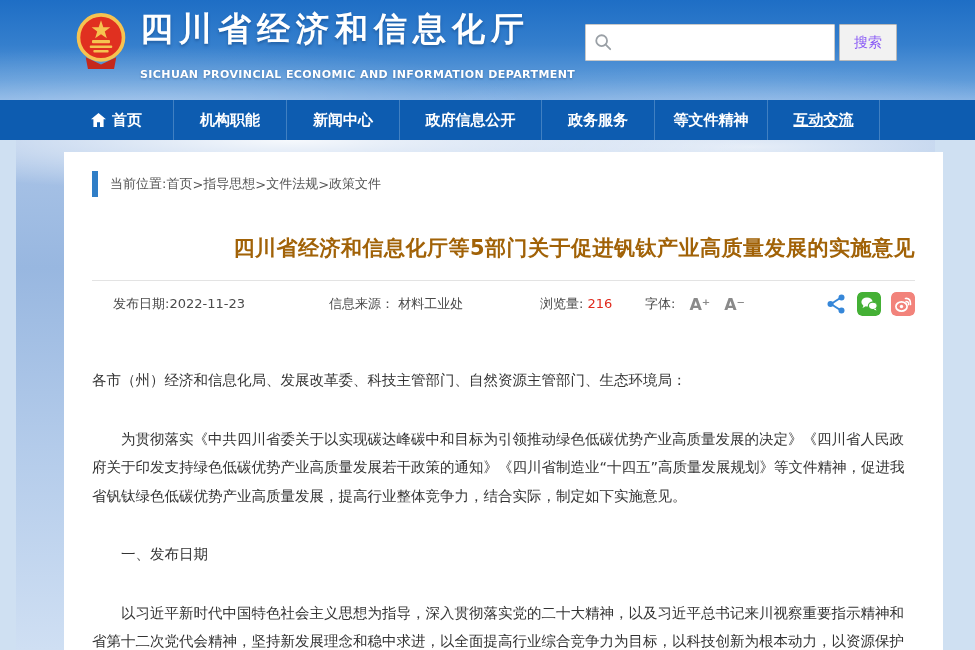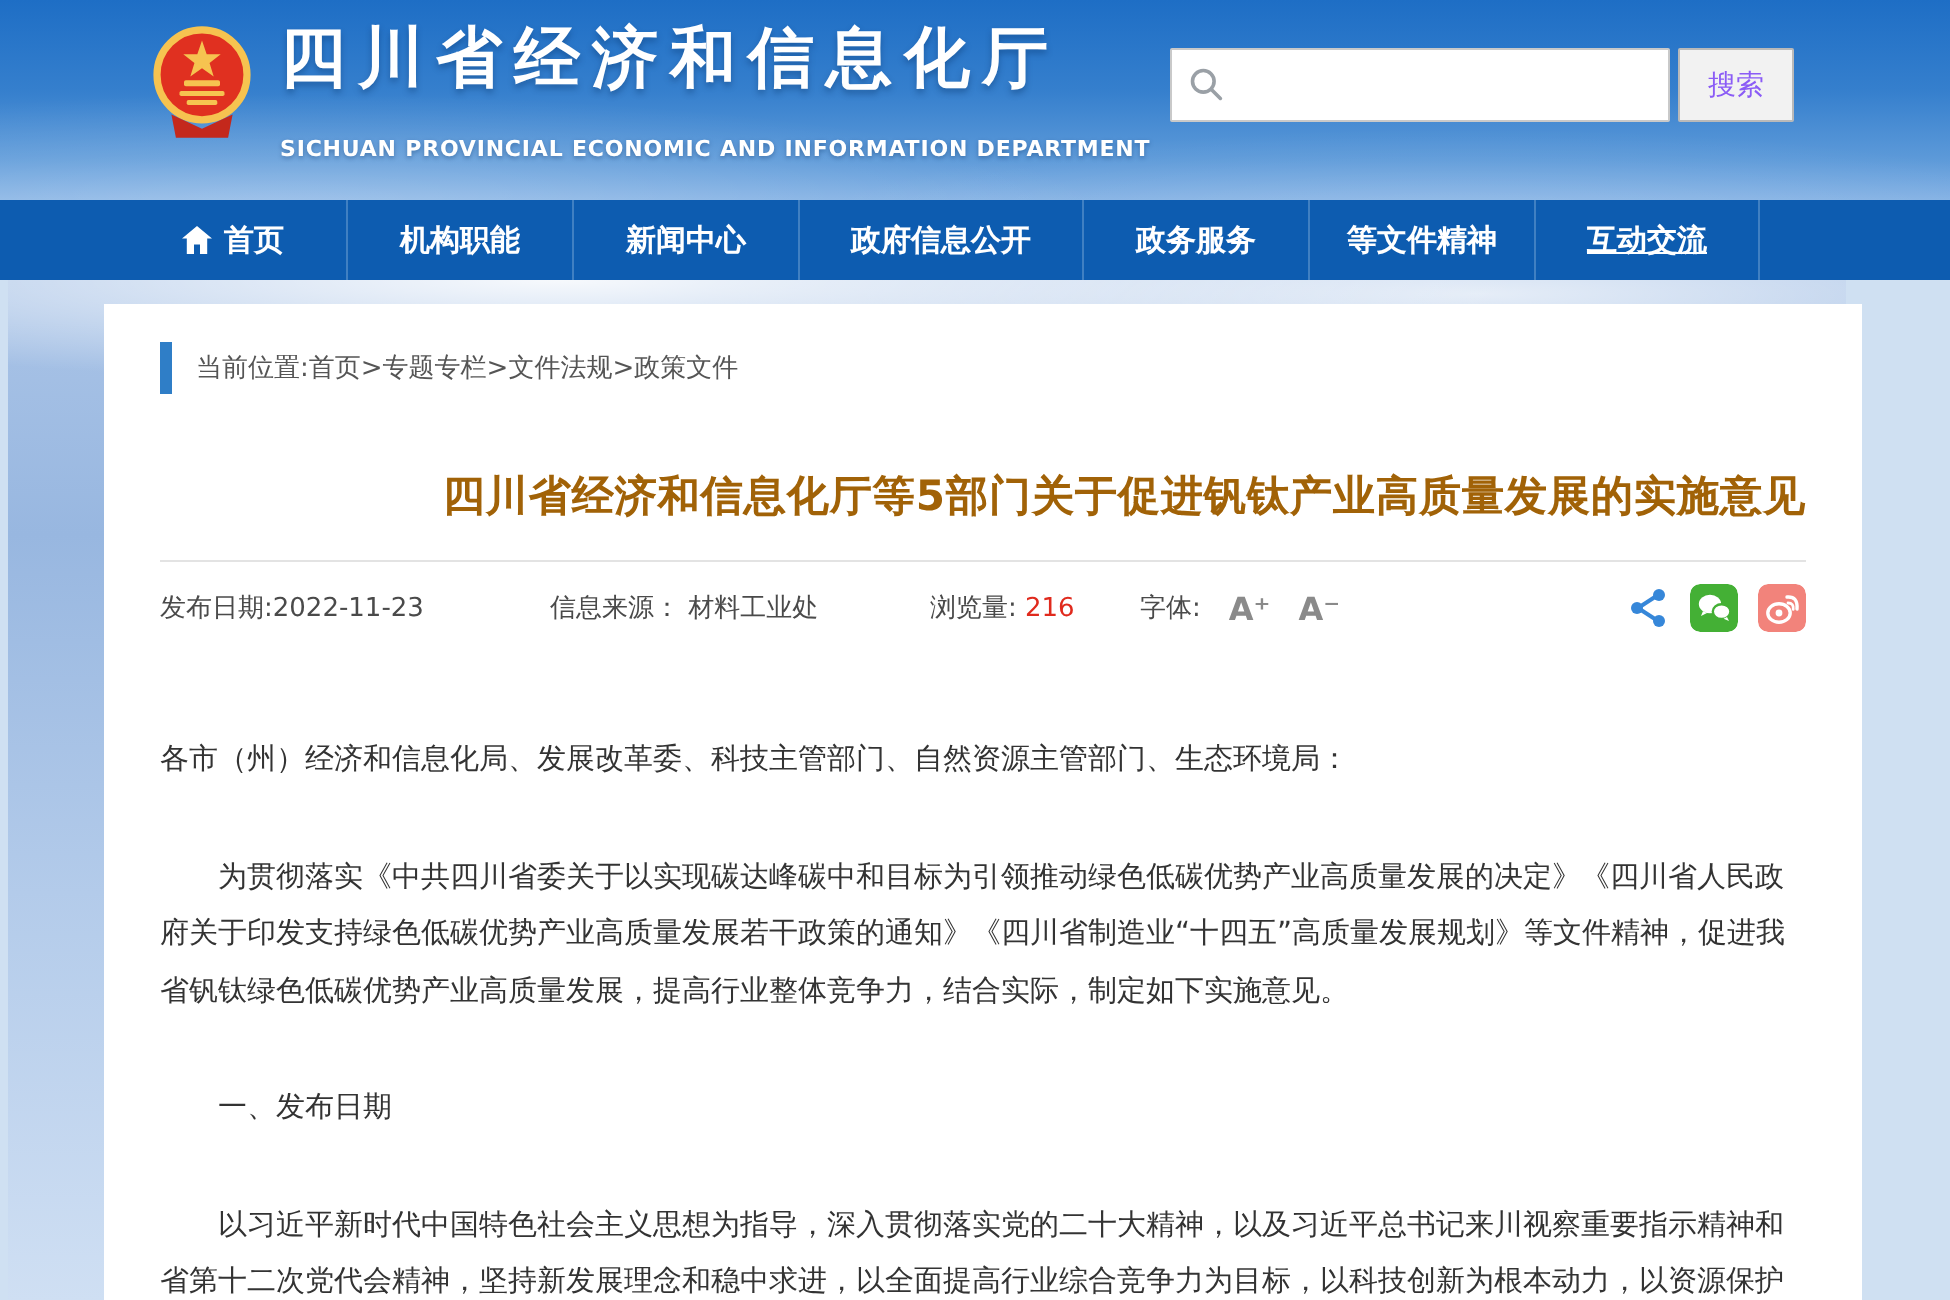--- a/index.html
+++ b/index.html
@@ -54,21 +54,21 @@
     color:#fff; font-size:15px; font-weight:bold; cursor:pointer;
     border-left:1px solid #4080c2; white-space:nowrap;
   }
   .nav-item:first-child { border-left:none; }
   .nav-item.wide { width:142px; }
   .nav-item:last-child { border-right:1px solid #4080c2;text-decoration:underline; }
   .home-icon { width:15px; height:14px; margin-right:6px; }
 
   
   .main {
-    position:absolute; top:140px; left:4px; width:919px; height:510px;
+    position:absolute; top:140px; left:16px; width:919px; height:510px;
     background: linear-gradient(180deg, #aac4e7 0%, #98b7e0 25%, #b3cbea 60%, #cfdff3 100%);
   }
   .main::before{
     content:""; position:absolute; top:0; left:0; width:100%; height:70px;
     background: radial-gradient(70% 100% at 30% 0%, rgba(255,255,255,.9), rgba(255,255,255,0) 75%),
                 radial-gradient(60% 90% at 80% 10%, rgba(255,255,255,.7), rgba(255,255,255,0) 70%);
     pointer-events:none;
   }
   .panel {
     position:absolute; left:48px; top:12px; width:879px; height:508px;
@@ -84,21 +84,21 @@
 
   
   .article-title {
     margin-top:36px; text-align:right; color:#a16207;
     font-size:21px; font-weight:bold; letter-spacing:.5px;
   }
   .meta-divider { border:none; border-top:1px solid #e3e3e3; margin:18px 0 0 0; }
   .meta-row {
     display:flex; align-items:center; padding-top:11px; font-size:13px; color:#4a4a4a;
   }
-  .meta-item { white-space:nowrap; }
+  .meta-item { white-space:nowrap;margin-left:21px; }
   .m-date { width:195px; }
   .m-source { width:190px; }
   .m-views { width:105px; }
   .views-num { color:#e02a1d; }
   .font-group { display:flex; align-items:center; }
   .font-btn {
     background:none; border:none; color:#8a8a8a; font-size:16px; font-weight:bold;
     cursor:pointer; margin-left:14px; padding:0; font-family:inherit;
   }
   .share-group { margin-left:auto; display:flex; align-items:center; gap:10px; }
@@ -171,21 +171,21 @@
 
 <div class="main">
   <div class="panel">
 
     <div class="breadcrumb">
       <div class="crumb-bar"></div>
       <div class="crumb-text">
         <span>当前位置: </span>
         <span class="crumb-link">首页</span>
         <span>&gt;</span>
-        <span class="crumb-link">专题专栏</span>
+        <span class="crumb-link">指导思想</span>
         <span>&gt;</span>
         <span class="crumb-link">文件法规</span>
         <span>&gt;</span>
         <span class="crumb-link">政策文件</span>
       </div>
     </div>
 
     <div class="article-title">四川省经济和信息化厅等5部门关于促进钒钛产业高质量发展的实施意见</div>
 
     <hr class="meta-divider">

